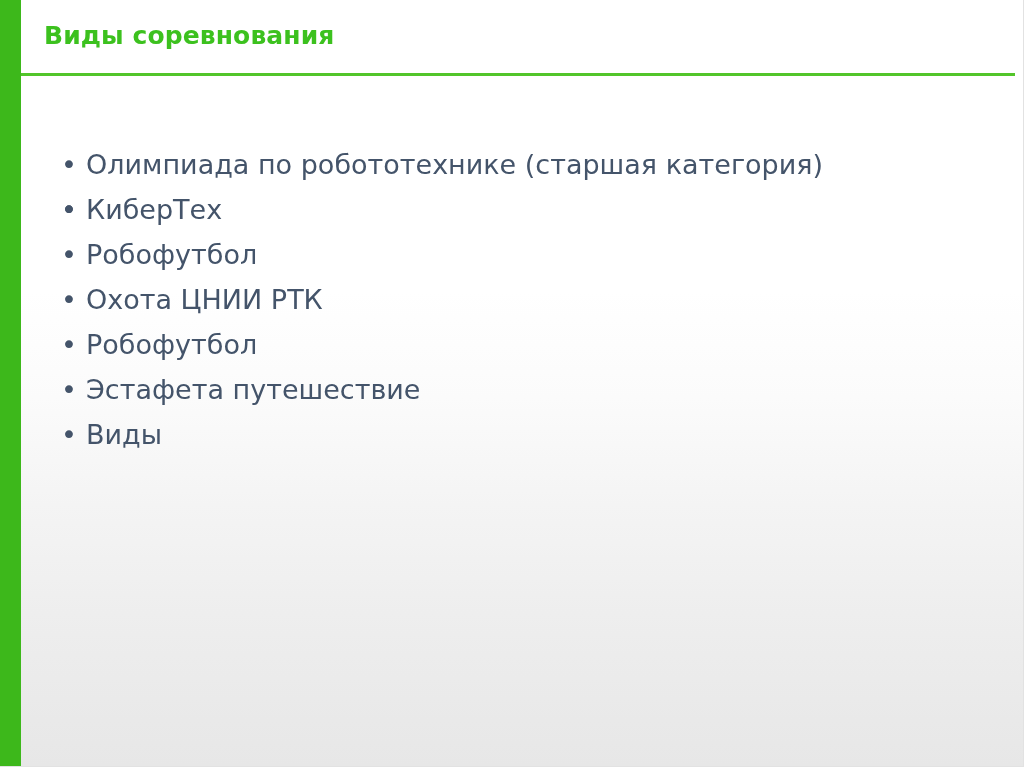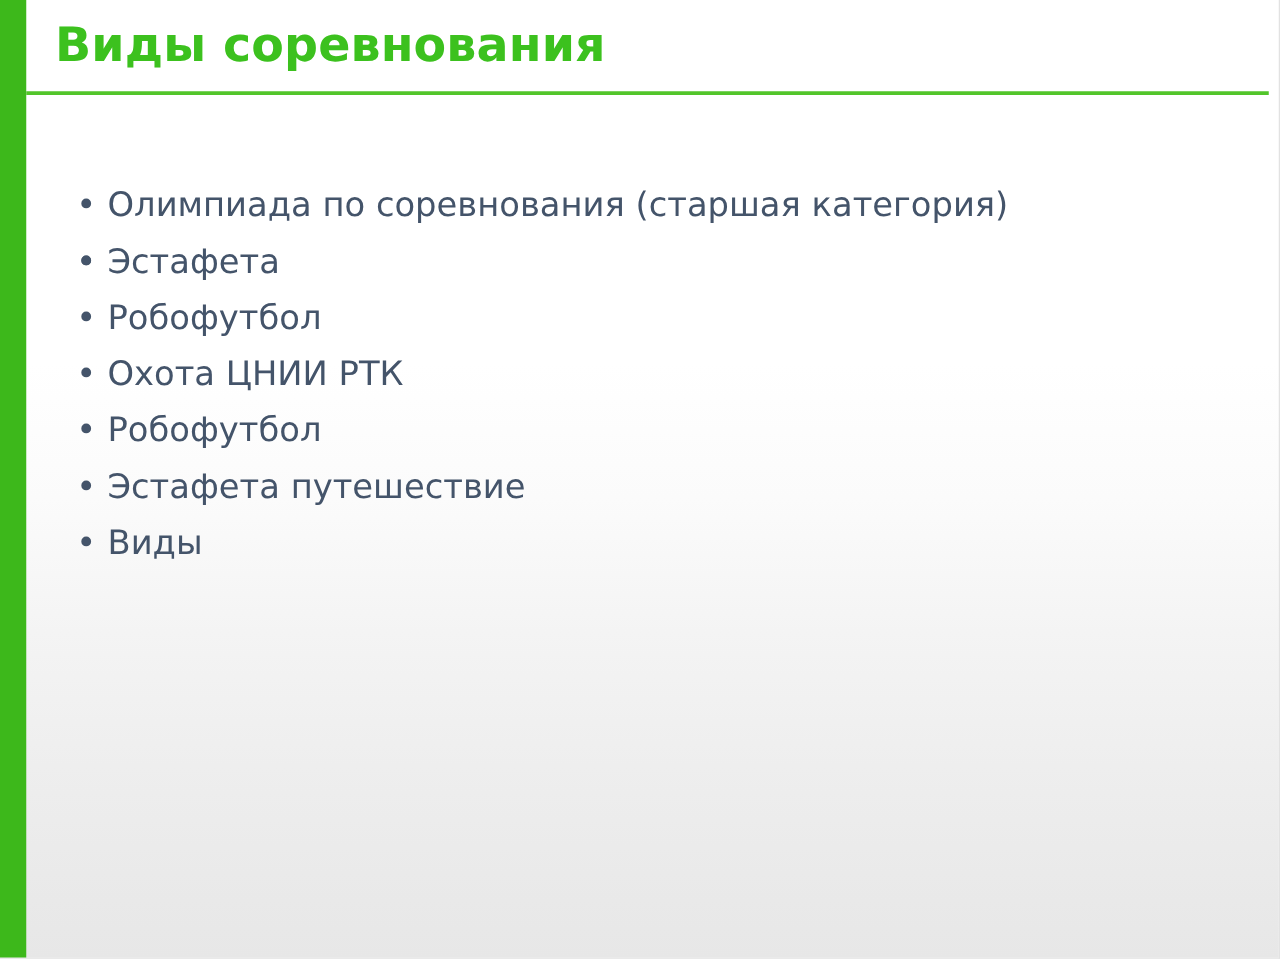--- a/index.html
+++ b/index.html
@@ -47,21 +47,21 @@
     left: 0;
     top: 0;
     width: 1024px;
     height: 78px;
   }
 
   .slide-title {
     position: absolute;
     left: 44px;
     top: 11px;
-    font-size: 38px;
+    font-size: 25px;
     font-weight: bold;
     color: #3cc11e;
     letter-spacing: 0.1px;
     line-height: 50px;
     white-space: nowrap;
   }
 
   .title-rule {
     position: absolute;
     left: 21px;
@@ -124,28 +124,28 @@
   <div class="accent-bar"></div>
 
   <div class="title-area">
     <div class="slide-title">Виды соревнования</div>
     <div class="title-rule"></div>
   </div>
 
   <ul class="body-list">
     <li>
       <span class="bullet-dot">•</span>
-      <span>Олимпиада по соревнования (старшая категория)</span>
+      <span>Олимпиада по робототехнике (старшая категория)</span>
     </li>
     <li>
       <span class="bullet-dot">•</span>
     </li>
     <li>
       <span class="bullet-dot">•</span>
-      <span>Эстафета</span>
+      <span>КиберТех</span>
     </li>
     <li>
       <span class="bullet-dot">•</span>
       <span>Робофутбол</span>
     </li>
     <li>
       <span class="bullet-dot">•</span>
       <span>Охота ЦНИИ РТК</span>
     </li>
     <li>

